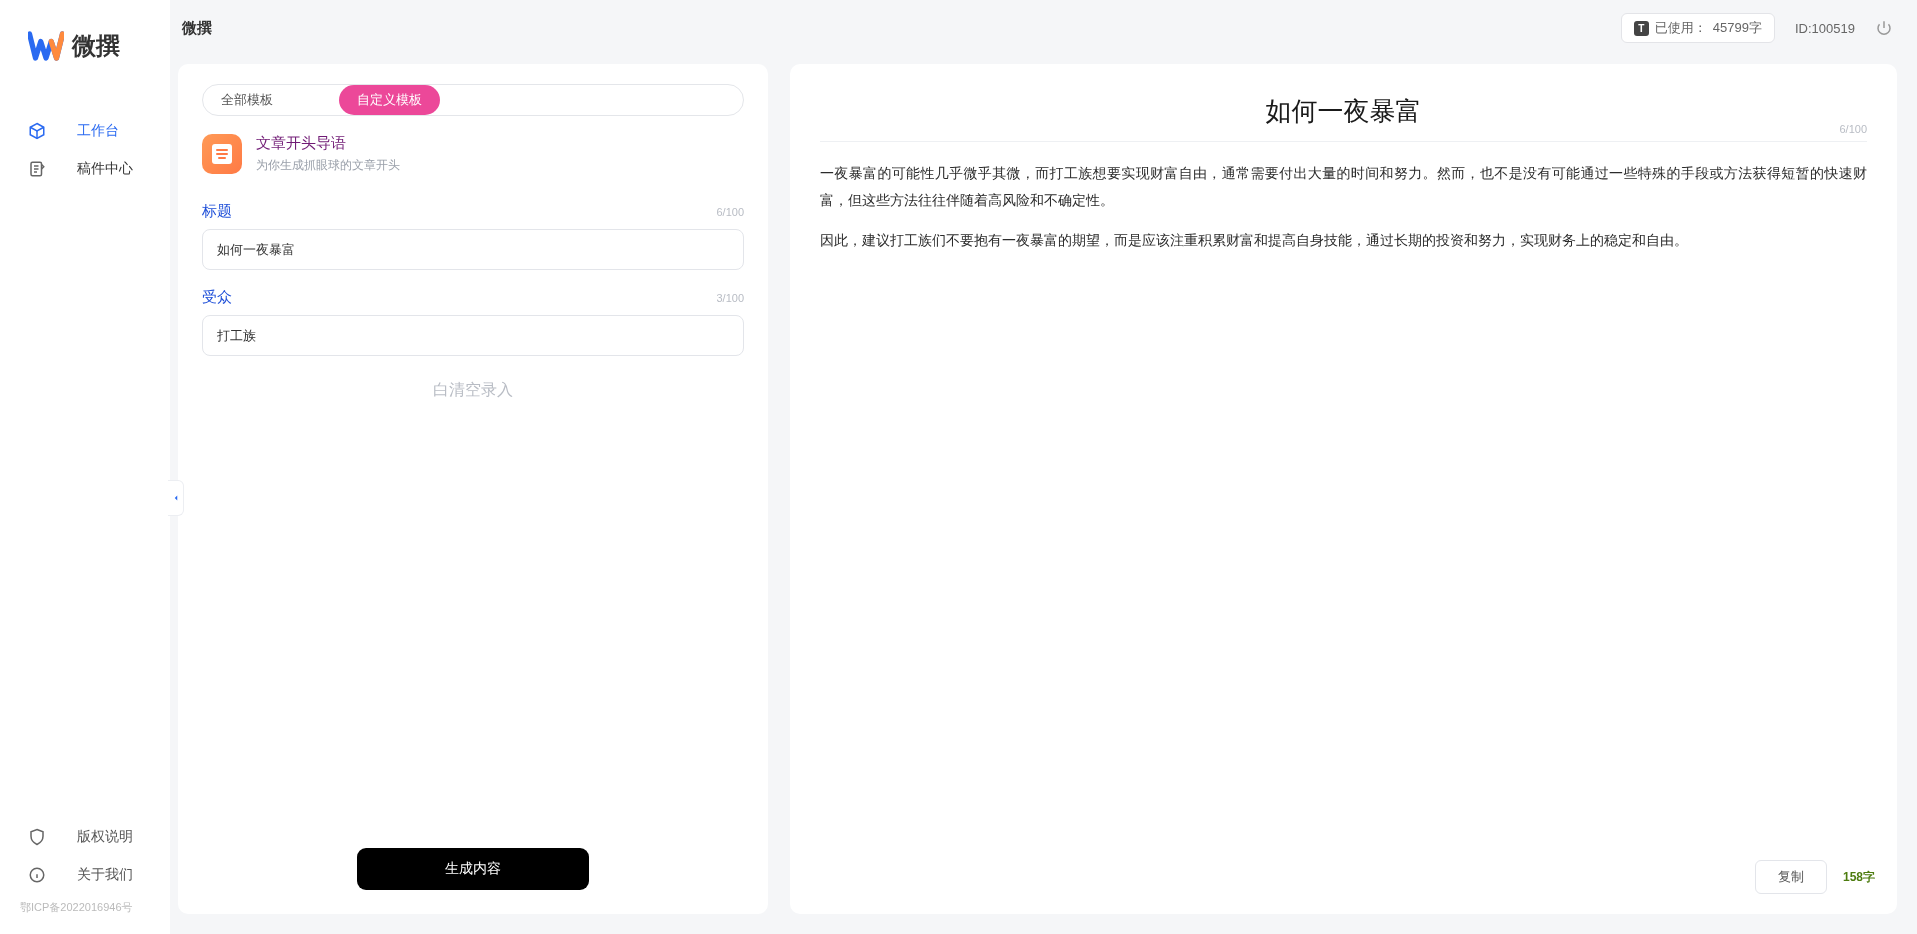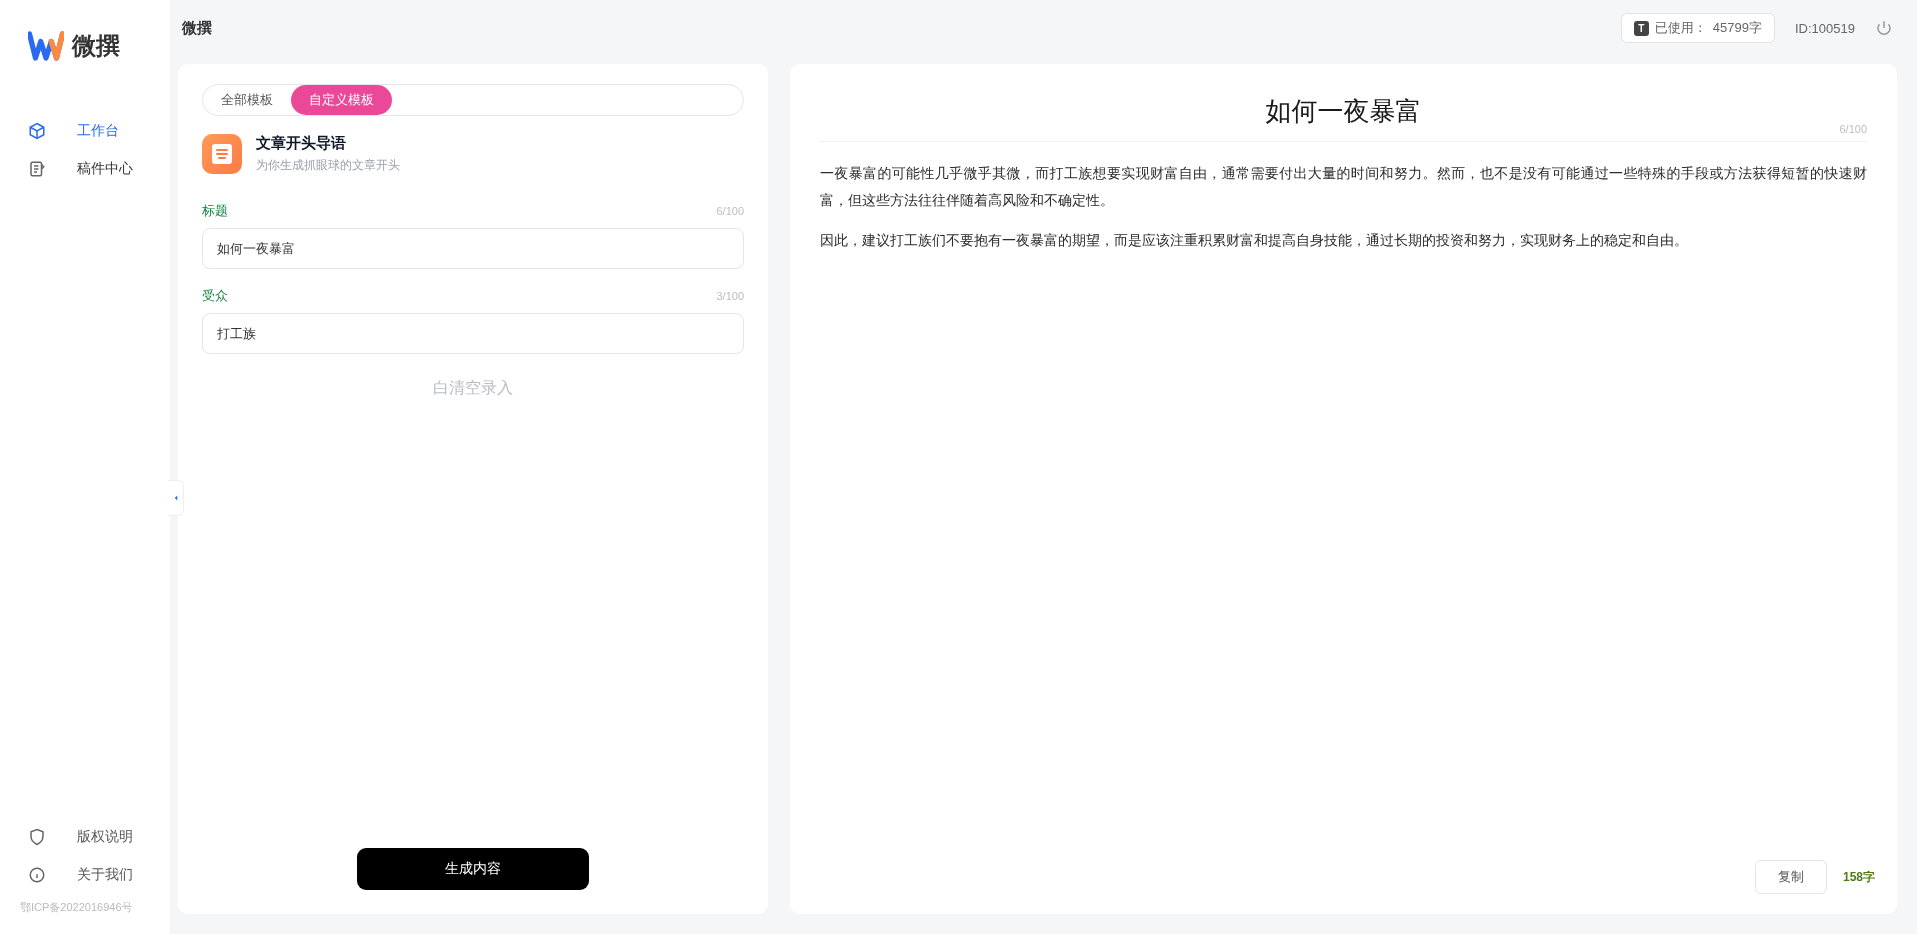--- a/index.html
+++ b/index.html
@@ -67,43 +67,43 @@
 .content { flex: 1; display: flex; gap: 22px; padding: 8px 20px 20px 8px; }
 .panel {
   background: #fff;
   border-radius: 10px;
   display: flex;
   flex-direction: column;
 }
 .panel-left { width: 590px; padding: 20px 24px; position: relative; }
 .panel-right { flex: 1; padding: 20px 30px; position: relative; }
 
-.tab-pills { display: inline-flex; border: 1px solid #e4e6ea; border-radius: 999px; overflow: hidden; margin-bottom: 18px; }
+.tab-pills { display: inline-flex; border: 1px solid #e4e6ea; border-radius: 999px; overflow: hidden; margin-bottom: 18px; gap: 48px; }
 .tab-pill { padding: 6px 18px; font-size: 13px; cursor: pointer; color: #555; }
 .tab-pill.active { background: #ec4899; color: #fff; border-radius: 999px; }
 
 .template-card { display: flex; align-items: flex-start; gap: 14px; margin-bottom: 28px; }
 .template-icon {
   width: 40px; height: 40px; border-radius: 10px;
   background: linear-gradient(135deg,#ff9a56,#ff7a45);
   display: flex; align-items: center; justify-content: center;
   color: #fff;
 }
 .template-icon-inner {
   width: 20px; height: 20px; background: #fff; border-radius: 3px;
   display:flex; flex-direction:column; justify-content:center; align-items:center; gap:2px;
 }
 .template-icon-inner .ln { width: 12px; height: 2px; background:#ff7a45; border-radius:1px;}
 .template-icon-inner .ln.short { width:8px; }
-.template-title { font-size: 15px; font-weight: 700; color: #0f172a; margin-bottom: 4px; }
+.template-title { font-size: 15px; font-weight: 400; color: #701a75; margin-bottom: 4px; }
 .template-desc { font-size: 12px; color: #9aa0aa; }
 
 .form-field { margin-bottom: 18px; }
 .field-head { display: flex; justify-content: space-between; align-items: center; margin-bottom: 8px; }
-.field-label { font-size: 13px; color: #15803d; }
+.field-label { font-size: 15px; color: #1d4ed8; }
 .field-count { font-size: 11px; color: #b8bcc4; }
 .field-input {
   width: 100%;
   border: 1px solid #e3e5ea;
   border-radius: 8px;
   padding: 12px 14px;
   font-size: 13px;
   color: #333;
   outline: none;
 }

